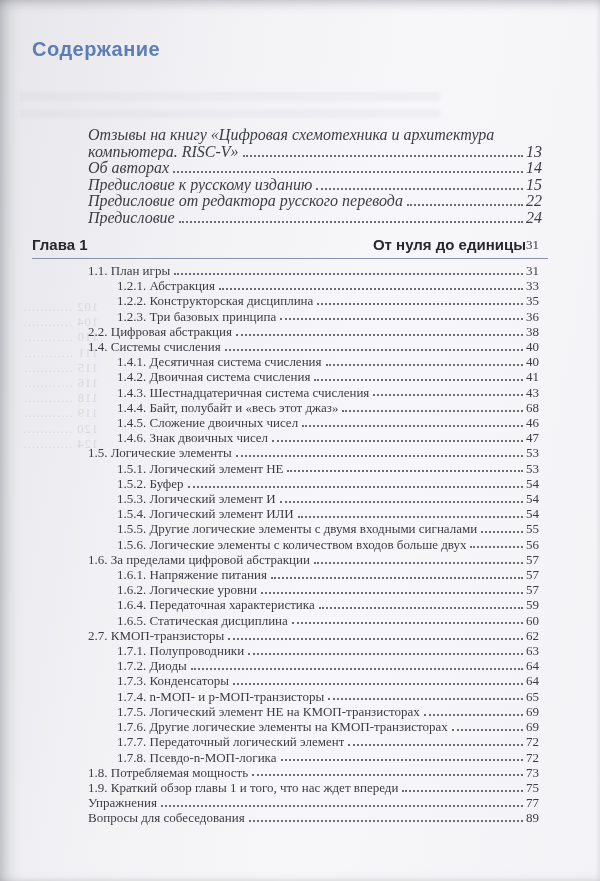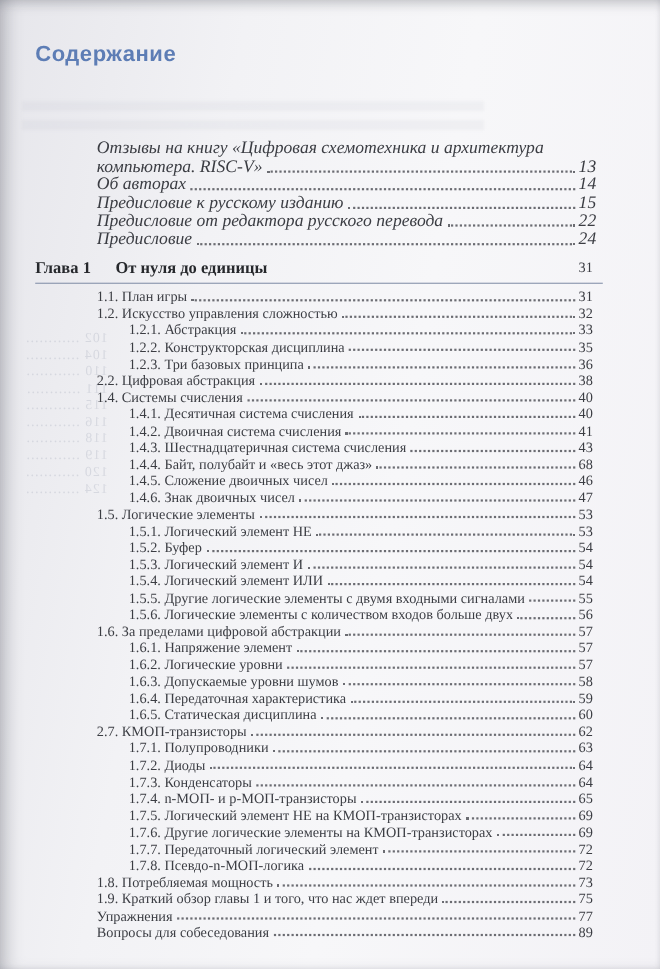--- a/index.html
+++ b/index.html
@@ -20,25 +20,25 @@
   }
   
   .front{font-style:italic;font-size:16px;}
   .fm-row{display:flex;align-items:baseline;line-height:16.5px;padding-left:56px;}
   
   .chapter{
     display:flex;align-items:baseline;margin-top:10px;
     border-bottom:1.5px solid #8793ab;padding-bottom:4px;
   }
   .chapter .label,.chapter .chtitle{
-    font-family:Liberation Serif, serif;
+    font-family:Liberation Sans, sans-serif;
     font-weight:bold;font-size:15px;color:#26282c;
   }
   .chapter .label{width:73px;flex:0 0 auto;}
-  .chapter .chtitle{flex:1;}
+  .chapter .chtitle{flex:1;text-align:right;}
   .chapter .num{font-size:13px;transform:translateY(-1px);}
   
   .entries{margin-top:4px;font-size:13px;}
   .row{display:flex;align-items:baseline;line-height:15.2px;}
   .row.lv1{padding-left:56px;}
   .row.lv2{padding-left:85px;}
   .etext{white-space:nowrap;flex:0 1 auto;overflow:hidden;}
   .leader{
     flex:1 1 auto;align-self:flex-end;height:0;
     border-bottom:2px dotted #6b6c72;margin:0 3px 3.5px 4px;min-width:12px;
@@ -117,25 +117,20 @@
       <span class="chtitle">От нуля до единицы</span>
       <span class="num">31</span>
     </div>
 
     <div class="entries">
         <div class="row lv1">
           <span class="etext">1.1. План игры</span>
           <span class="leader"></span>
           <span class="num">31</span>
         </div>
-        <div class="row lv1">
-          <span class="etext">1.2. Искусство управления сложностью</span>
-          <span class="leader"></span>
-          <span class="num">32</span>
-        </div>
         <div class="row lv2">
           <span class="etext">1.2.1. Абстракция</span>
           <span class="leader"></span>
           <span class="num">33</span>
         </div>
         <div class="row lv2">
           <span class="etext">1.2.2. Конструкторская дисциплина</span>
           <span class="leader"></span>
           <span class="num">35</span>
         </div>
@@ -218,33 +213,28 @@
           <span class="etext">1.5.6. Логические элементы с количеством входов больше двух</span>
           <span class="leader"></span>
           <span class="num">56</span>
         </div>
         <div class="row lv1">
           <span class="etext">1.6. За пределами цифровой абстракции</span>
           <span class="leader"></span>
           <span class="num">57</span>
         </div>
         <div class="row lv2">
-          <span class="etext">1.6.1. Напряжение элемент</span>
+          <span class="etext">1.6.1. Напряжение питания</span>
           <span class="leader"></span>
           <span class="num">57</span>
         </div>
         <div class="row lv2">
           <span class="etext">1.6.2. Логические уровни</span>
           <span class="leader"></span>
           <span class="num">57</span>
-        </div>
-        <div class="row lv2">
-          <span class="etext">1.6.3. Допускаемые уровни шумов</span>
-          <span class="leader"></span>
-          <span class="num">58</span>
         </div>
         <div class="row lv2">
           <span class="etext">1.6.4. Передаточная характеристика</span>
           <span class="leader"></span>
           <span class="num">59</span>
         </div>
         <div class="row lv2">
           <span class="etext">1.6.5. Статическая дисциплина</span>
           <span class="leader"></span>
           <span class="num">60</span>

